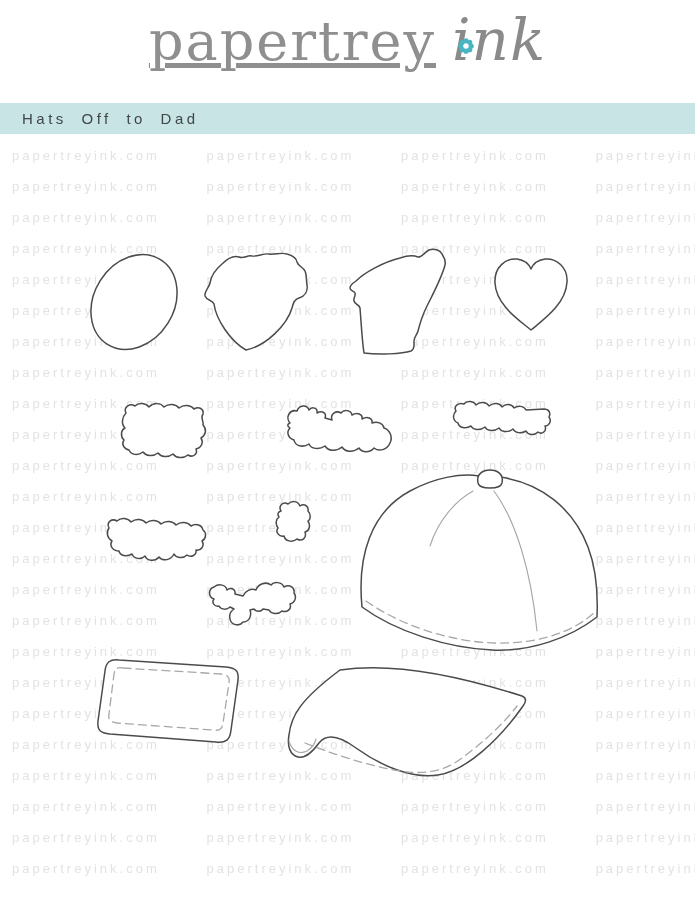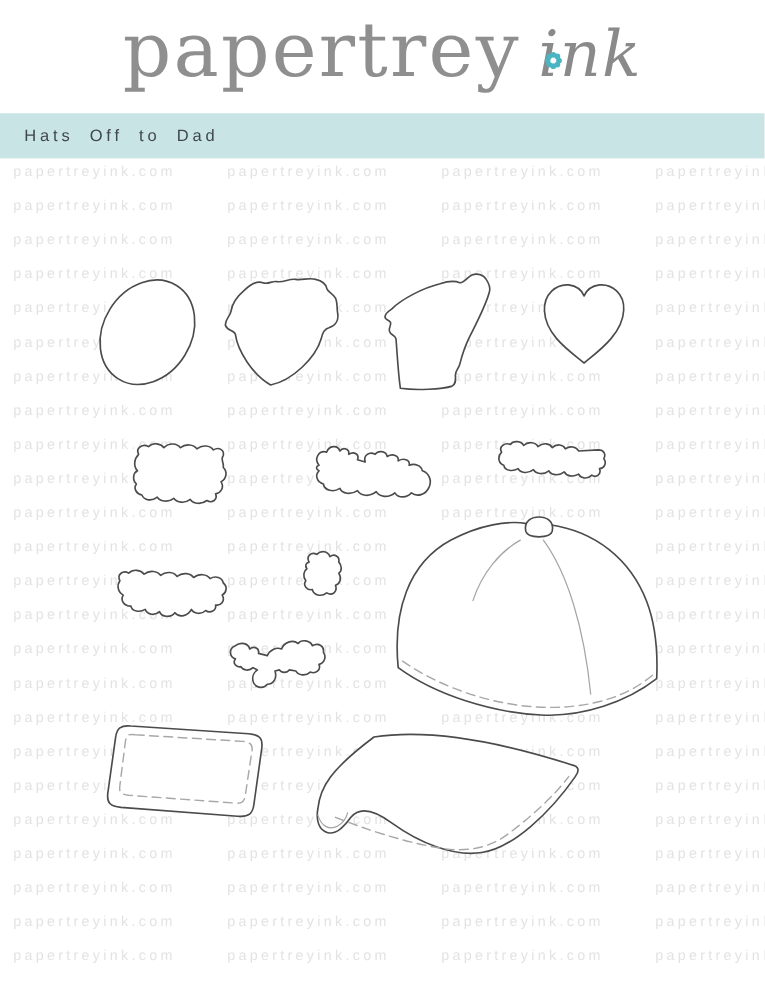--- a/index.html
+++ b/index.html
@@ -8,31 +8,31 @@
     background:#ffffff;
     font-family:"Liberation Sans", sans-serif;
   }
   
   .logo{
     position:absolute;top:6px;left:0;right:0;height:92px;
     text-align:center;white-space:nowrap;
   }
   .logo-serif{
     font-family:"DejaVu Serif", serif;
-    font-size:69px;color:#8f8f8f;letter-spacing:2px;
+    font-size:54px;color:#8f8f8f;letter-spacing:2px;text-decoration:underline;
   }
   .logo-script{
     font-family:"DejaVu Serif", serif;font-style:italic;
     font-size:58px;color:#8a8a8a;letter-spacing:1px;
     position:relative;margin-left:16px;display:inline-block;
   }
   .flower{position:absolute;left:6px;top:-6px;}
   
   .banner{
-    position:absolute;top:103px;left:0;right:0;height:41px;
+    position:absolute;top:103px;left:0;right:0;height:31px;
     background:#c9e4e5;
     display:flex;align-items:center;justify-content:space-between;
     padding:0 22px;box-sizing:border-box;
   }
   .banner span{
     font-size:15px;color:#3f4749;letter-spacing:3.5px;word-spacing:7px;
   }
   
   .watermark{
     position:absolute;top:140px;left:12px;right:0;bottom:0;

